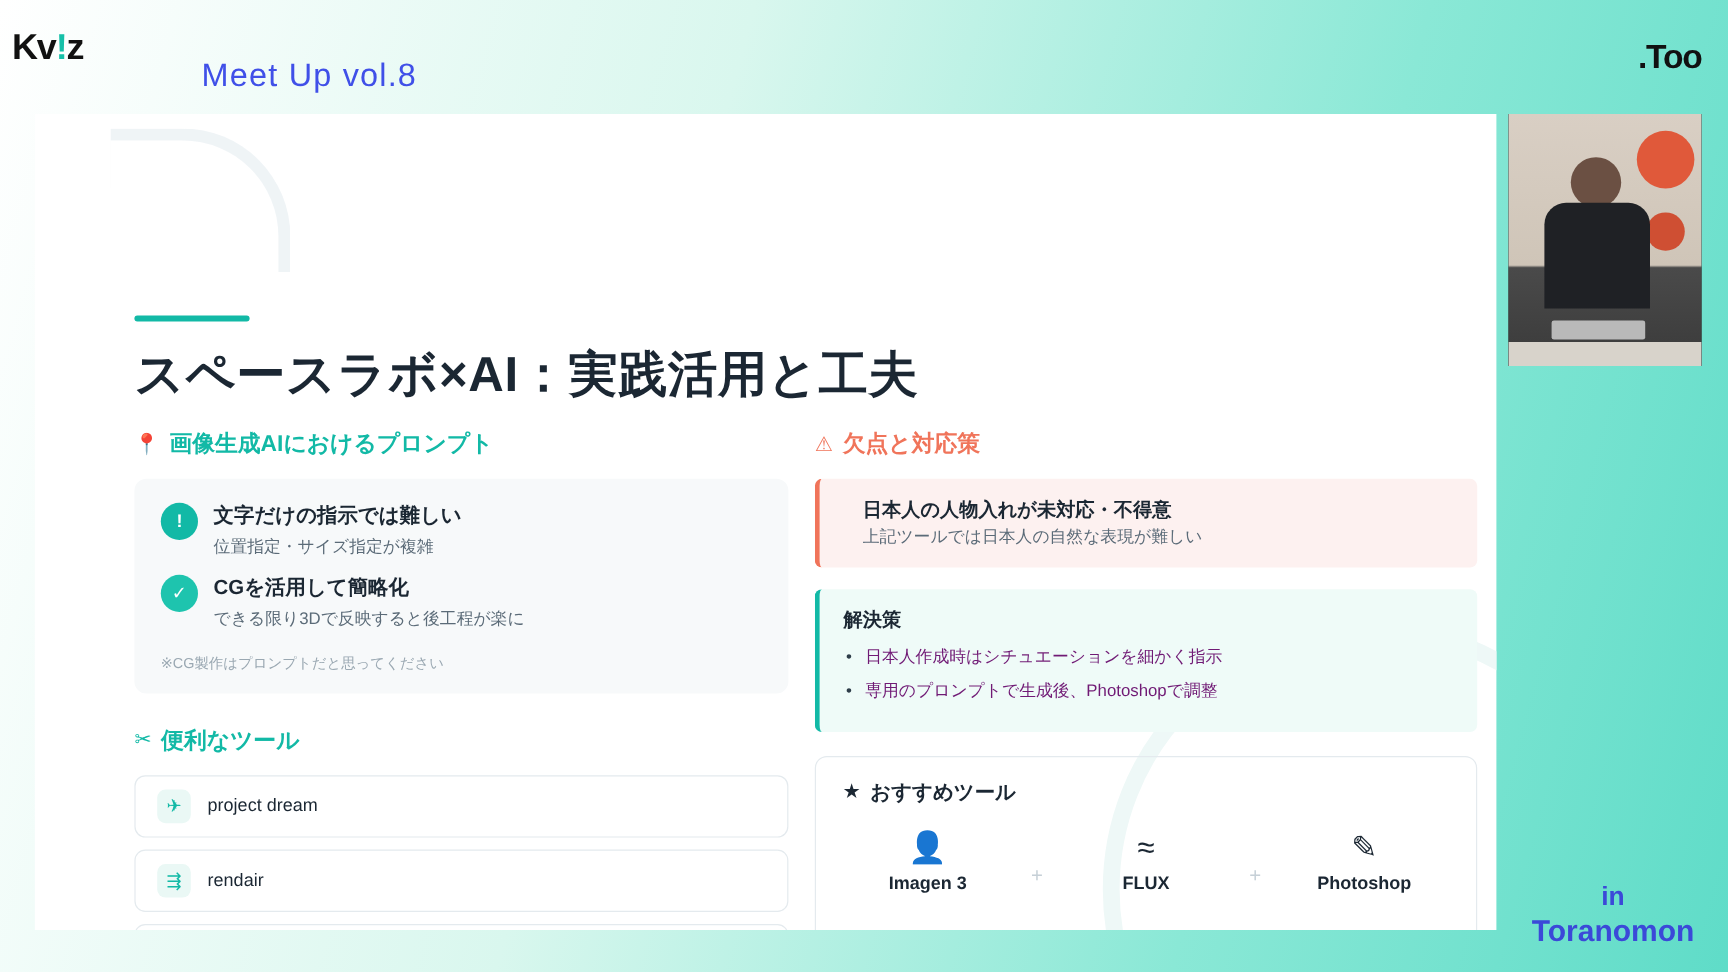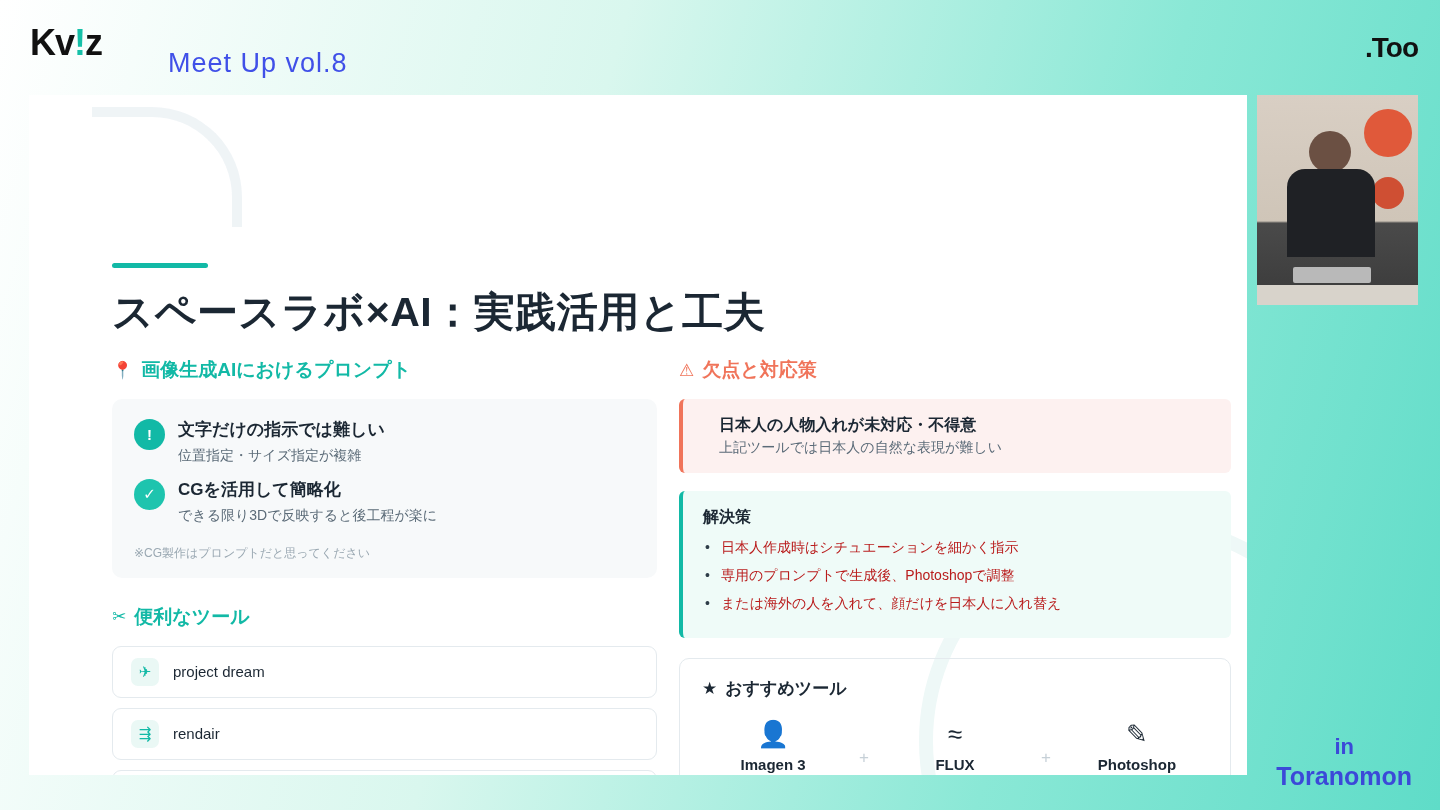--- a/index.html
+++ b/index.html
@@ -4,21 +4,21 @@
 <style>
   html,body{margin:0;padding:0;}
   body{
     width:1440px;height:810px;overflow:hidden;
     font-family:"Liberation Sans","DejaVu Sans",sans-serif;
     background:linear-gradient(105deg,#ffffff 0%,#d9f7ee 38%,#8ae8d6 72%,#5fdcc8 100%);
     position:relative;
   }
   
   .hdr{position:absolute;left:0;top:0;width:1440px;height:95px;}
-  .logo-kviz{position:absolute;left:30px;top:25px;font-size:36px;font-weight:bold;color:#111;letter-spacing:-1px;line-height:1;}
+  .logo-kviz{position:absolute;left:10px;top:25px;font-size:30px;font-weight:bold;color:#111;letter-spacing:-1px;line-height:1;}
   .logo-kviz .dot{color:#16c0a8;}
   .meetup{position:absolute;left:168px;top:48px;font-size:27px;font-weight:normal;color:#4050e8;letter-spacing:1px;}
   .logo-too{position:absolute;right:22px;top:32px;font-size:28px;font-weight:bold;color:#111;letter-spacing:-1px;}
   
   .slide{position:absolute;left:29px;top:95px;width:1218px;height:680px;background:#fff;overflow:hidden;}
   .deco-arc{position:absolute;left:63px;top:12px;width:140px;height:110px;border:10px solid #eef3f6;border-bottom:none;border-left:none;border-radius:0 90px 0 0;opacity:.9;}
   .deco-big{position:absolute;right:-120px;bottom:-190px;width:420px;height:420px;border:14px solid #eef8f7;border-radius:50%;}
   .accent-bar{position:absolute;left:83px;top:168px;width:96px;height:5px;background:#12b9a6;border-radius:3px;}
   .slide-title{position:absolute;left:83px;top:190px;font-size:41px;font-weight:bold;color:#1b2733;letter-spacing:.5px;}
   
@@ -40,21 +40,21 @@
   .tools{margin-top:26px;}
   .tool{display:flex;align-items:center;gap:14px;border:1px solid #e4eaee;border-radius:9px;height:50px;padding:0 18px;margin-bottom:10px;background:#fff;}
   .tool-ic{width:28px;height:28px;border-radius:7px;background:#eaf8f5;display:flex;align-items:center;justify-content:center;color:#12b9a6;font-size:15px;}
   .tool-nm{font-size:15px;color:#1b2733;}
   
   .card-pink{background:#fdf1f0;border-left:4px solid #f0745a;border-radius:6px;padding:16px 36px;}
   .p-t{font-size:16px;font-weight:bold;color:#1b2733;}
   .p-s{font-size:14px;color:#5b6b78;margin-top:3px;}
   .card-mint{background:#effbf8;border-left:4px solid #12b9a6;border-radius:6px;padding:16px 20px;margin-top:18px;}
   .m-t{font-size:16px;font-weight:bold;color:#1b2733;margin-bottom:10px;}
-  .m-li{font-size:14px;color:#b91c1c;margin:0 0 9px 18px;line-height:1.35;position:relative;}
+  .m-li{font-size:14px;color:#701a75;margin:0 0 9px 18px;line-height:1.35;position:relative;}
   .m-li:before{content:"•";position:absolute;left:-16px;color:#2e3d49;}
   
   .card-rec{margin-top:20px;border:1px solid #e4eaee;border-radius:10px;padding:18px 22px 14px 22px;position:relative;height:140px;}
   .rec-h{display:flex;align-items:center;gap:8px;font-size:17px;font-weight:bold;color:#1b2733;}
   .rec-row{display:flex;align-items:flex-start;justify-content:center;gap:26px;margin-top:18px;}
   .rec-item{width:120px;text-align:center;}
   .rec-ic{font-size:26px;color:#1b2733;height:32px;line-height:32px;}
   .rec-n{font-size:15px;font-weight:bold;color:#1b2733;margin-top:6px;}
   .plus{font-size:17px;color:#c6d0d7;margin-top:30px;}
   
@@ -140,21 +140,20 @@
 
     <div class="card-pink">
       <div class="p-t">日本人の人物入れが未対応・不得意</div>
       <div class="p-s">上記ツールでは日本人の自然な表現が難しい</div>
     </div>
 
     <div class="card-mint">
       <div class="m-t">解決策</div>
       <div class="m-li">日本人作成時はシチュエーションを細かく指示</div>
       <div class="m-li">専用のプロンプトで生成後、Photoshopで調整</div>
-      <div class="m-li">または海外の人を入れて、顔だけを日本人に入れ替え</div>
     </div>
 
     <div class="card-rec">
       <div class="rec-h">
         <span>★</span>
         <span>おすすめツール</span>
       </div>
       <div class="rec-row">
         <div class="rec-item">
           <div class="rec-ic">👤</div>

